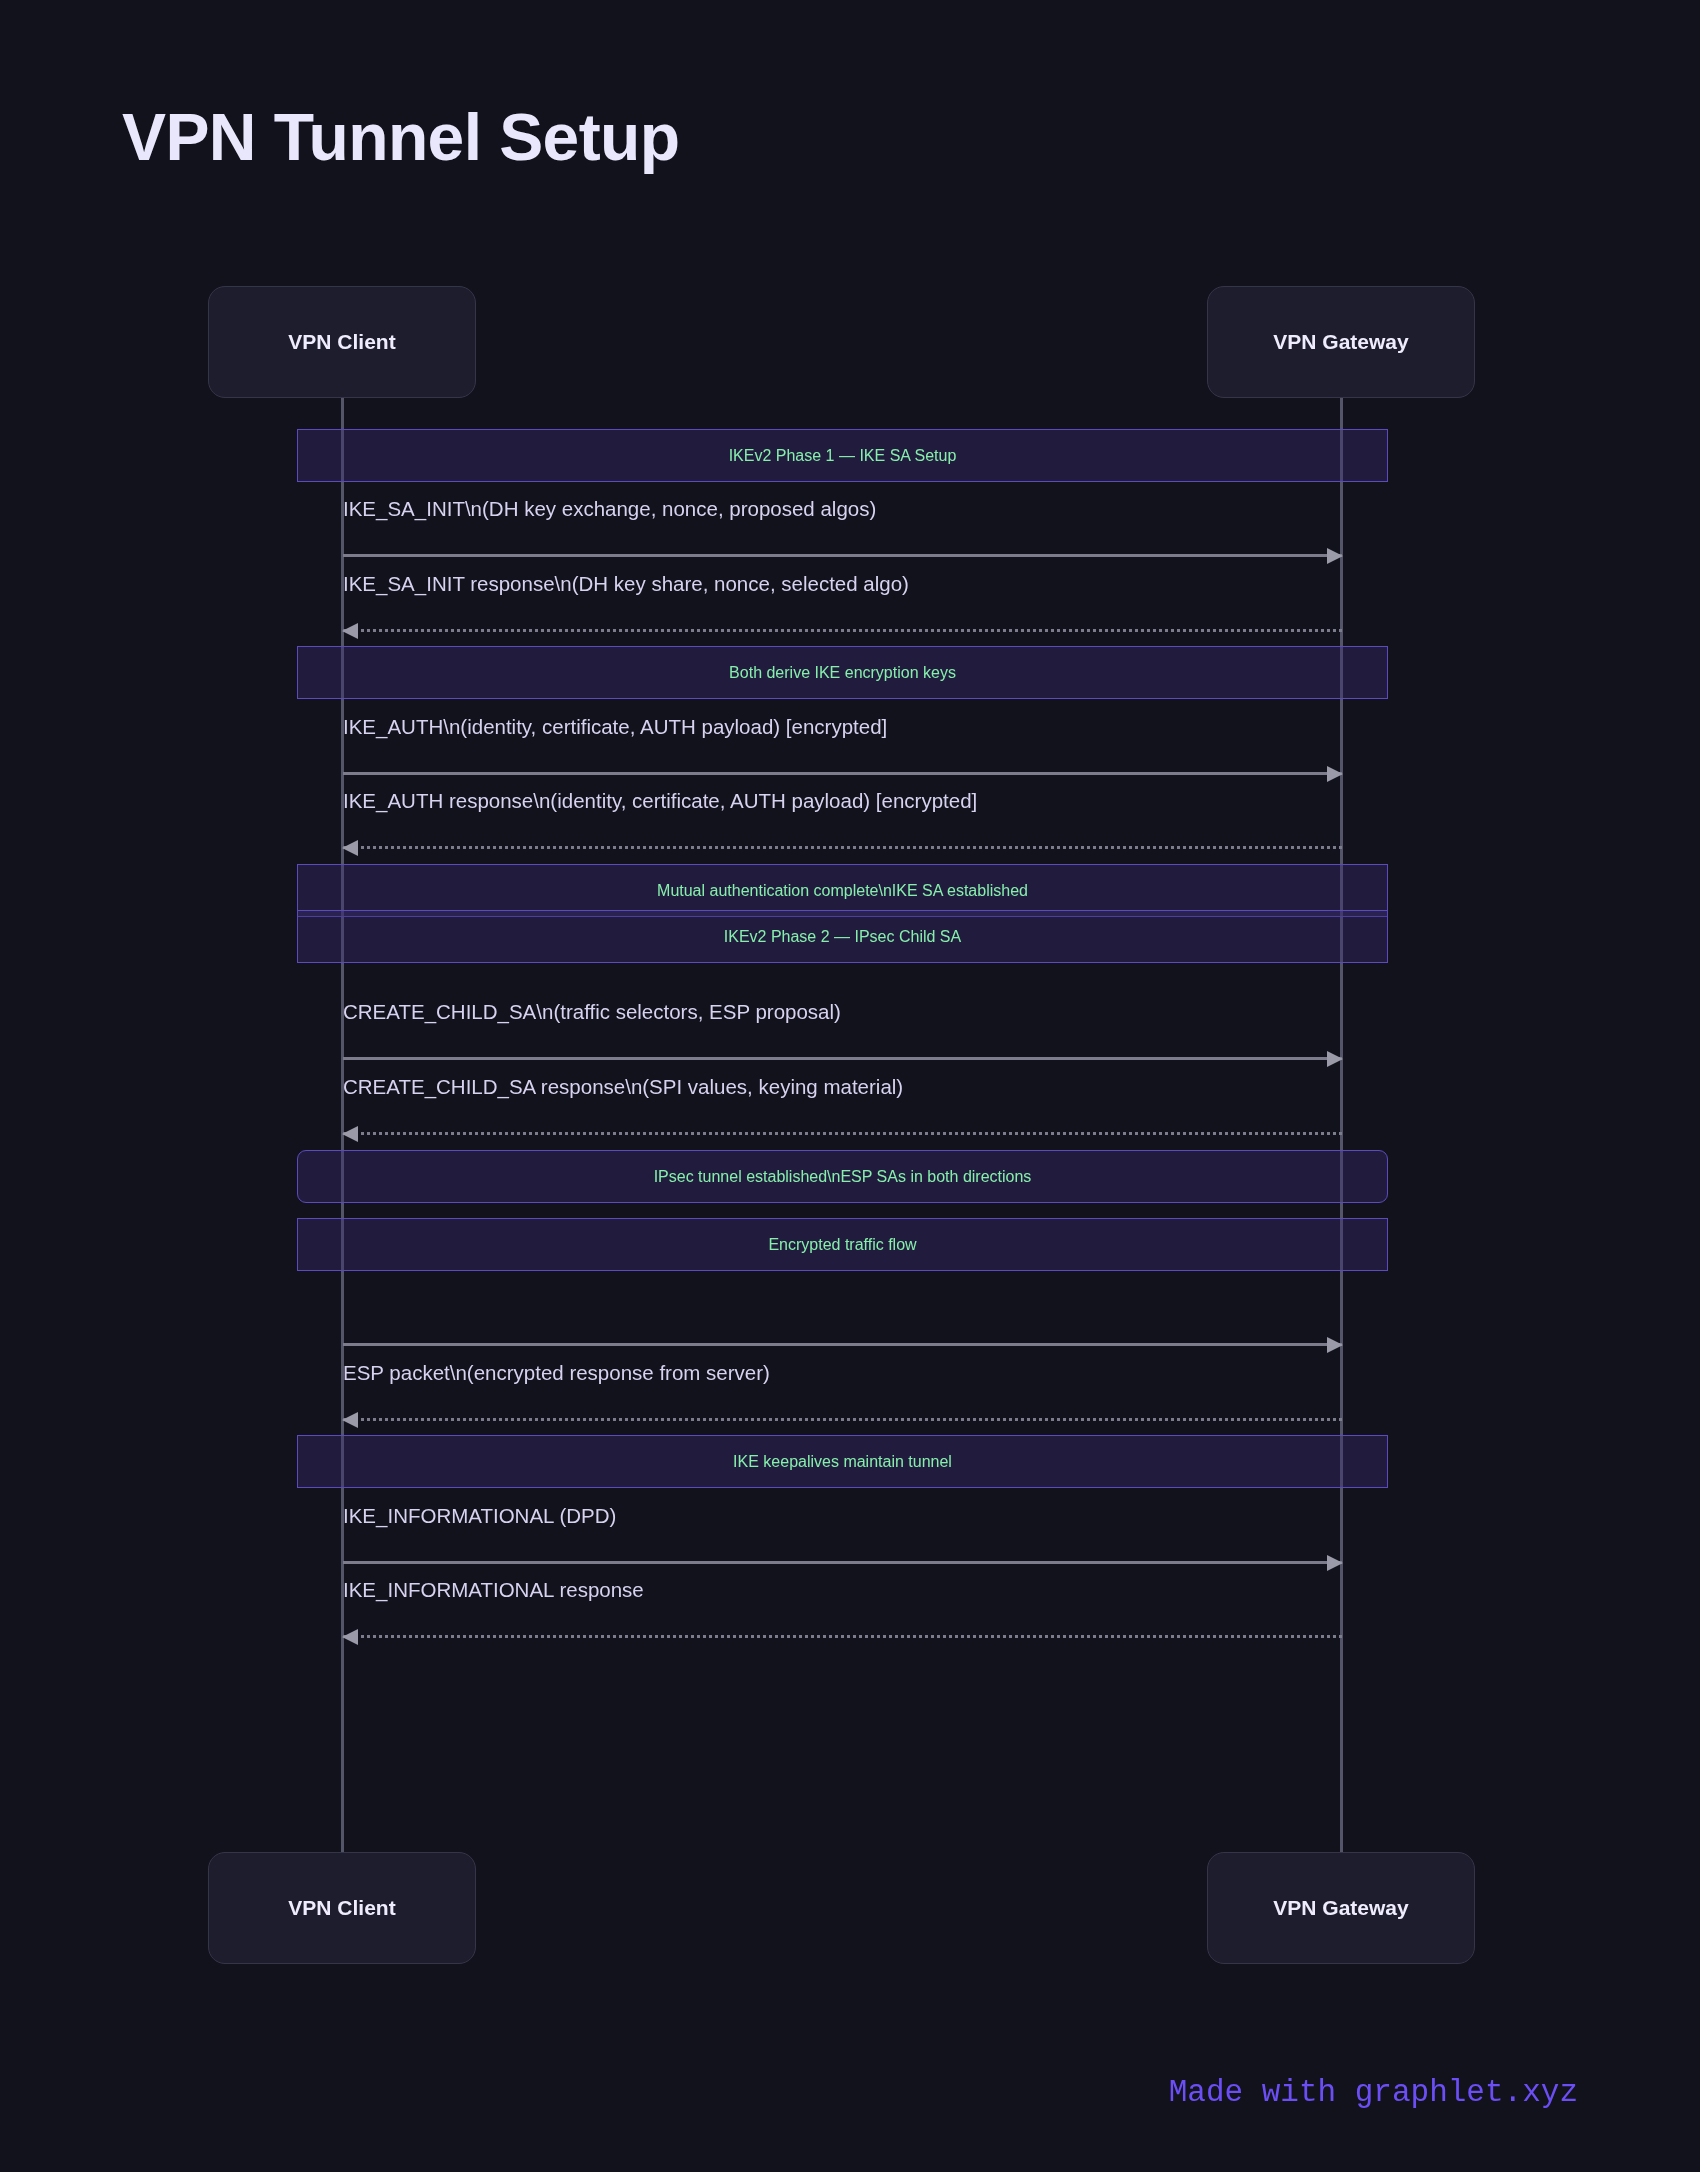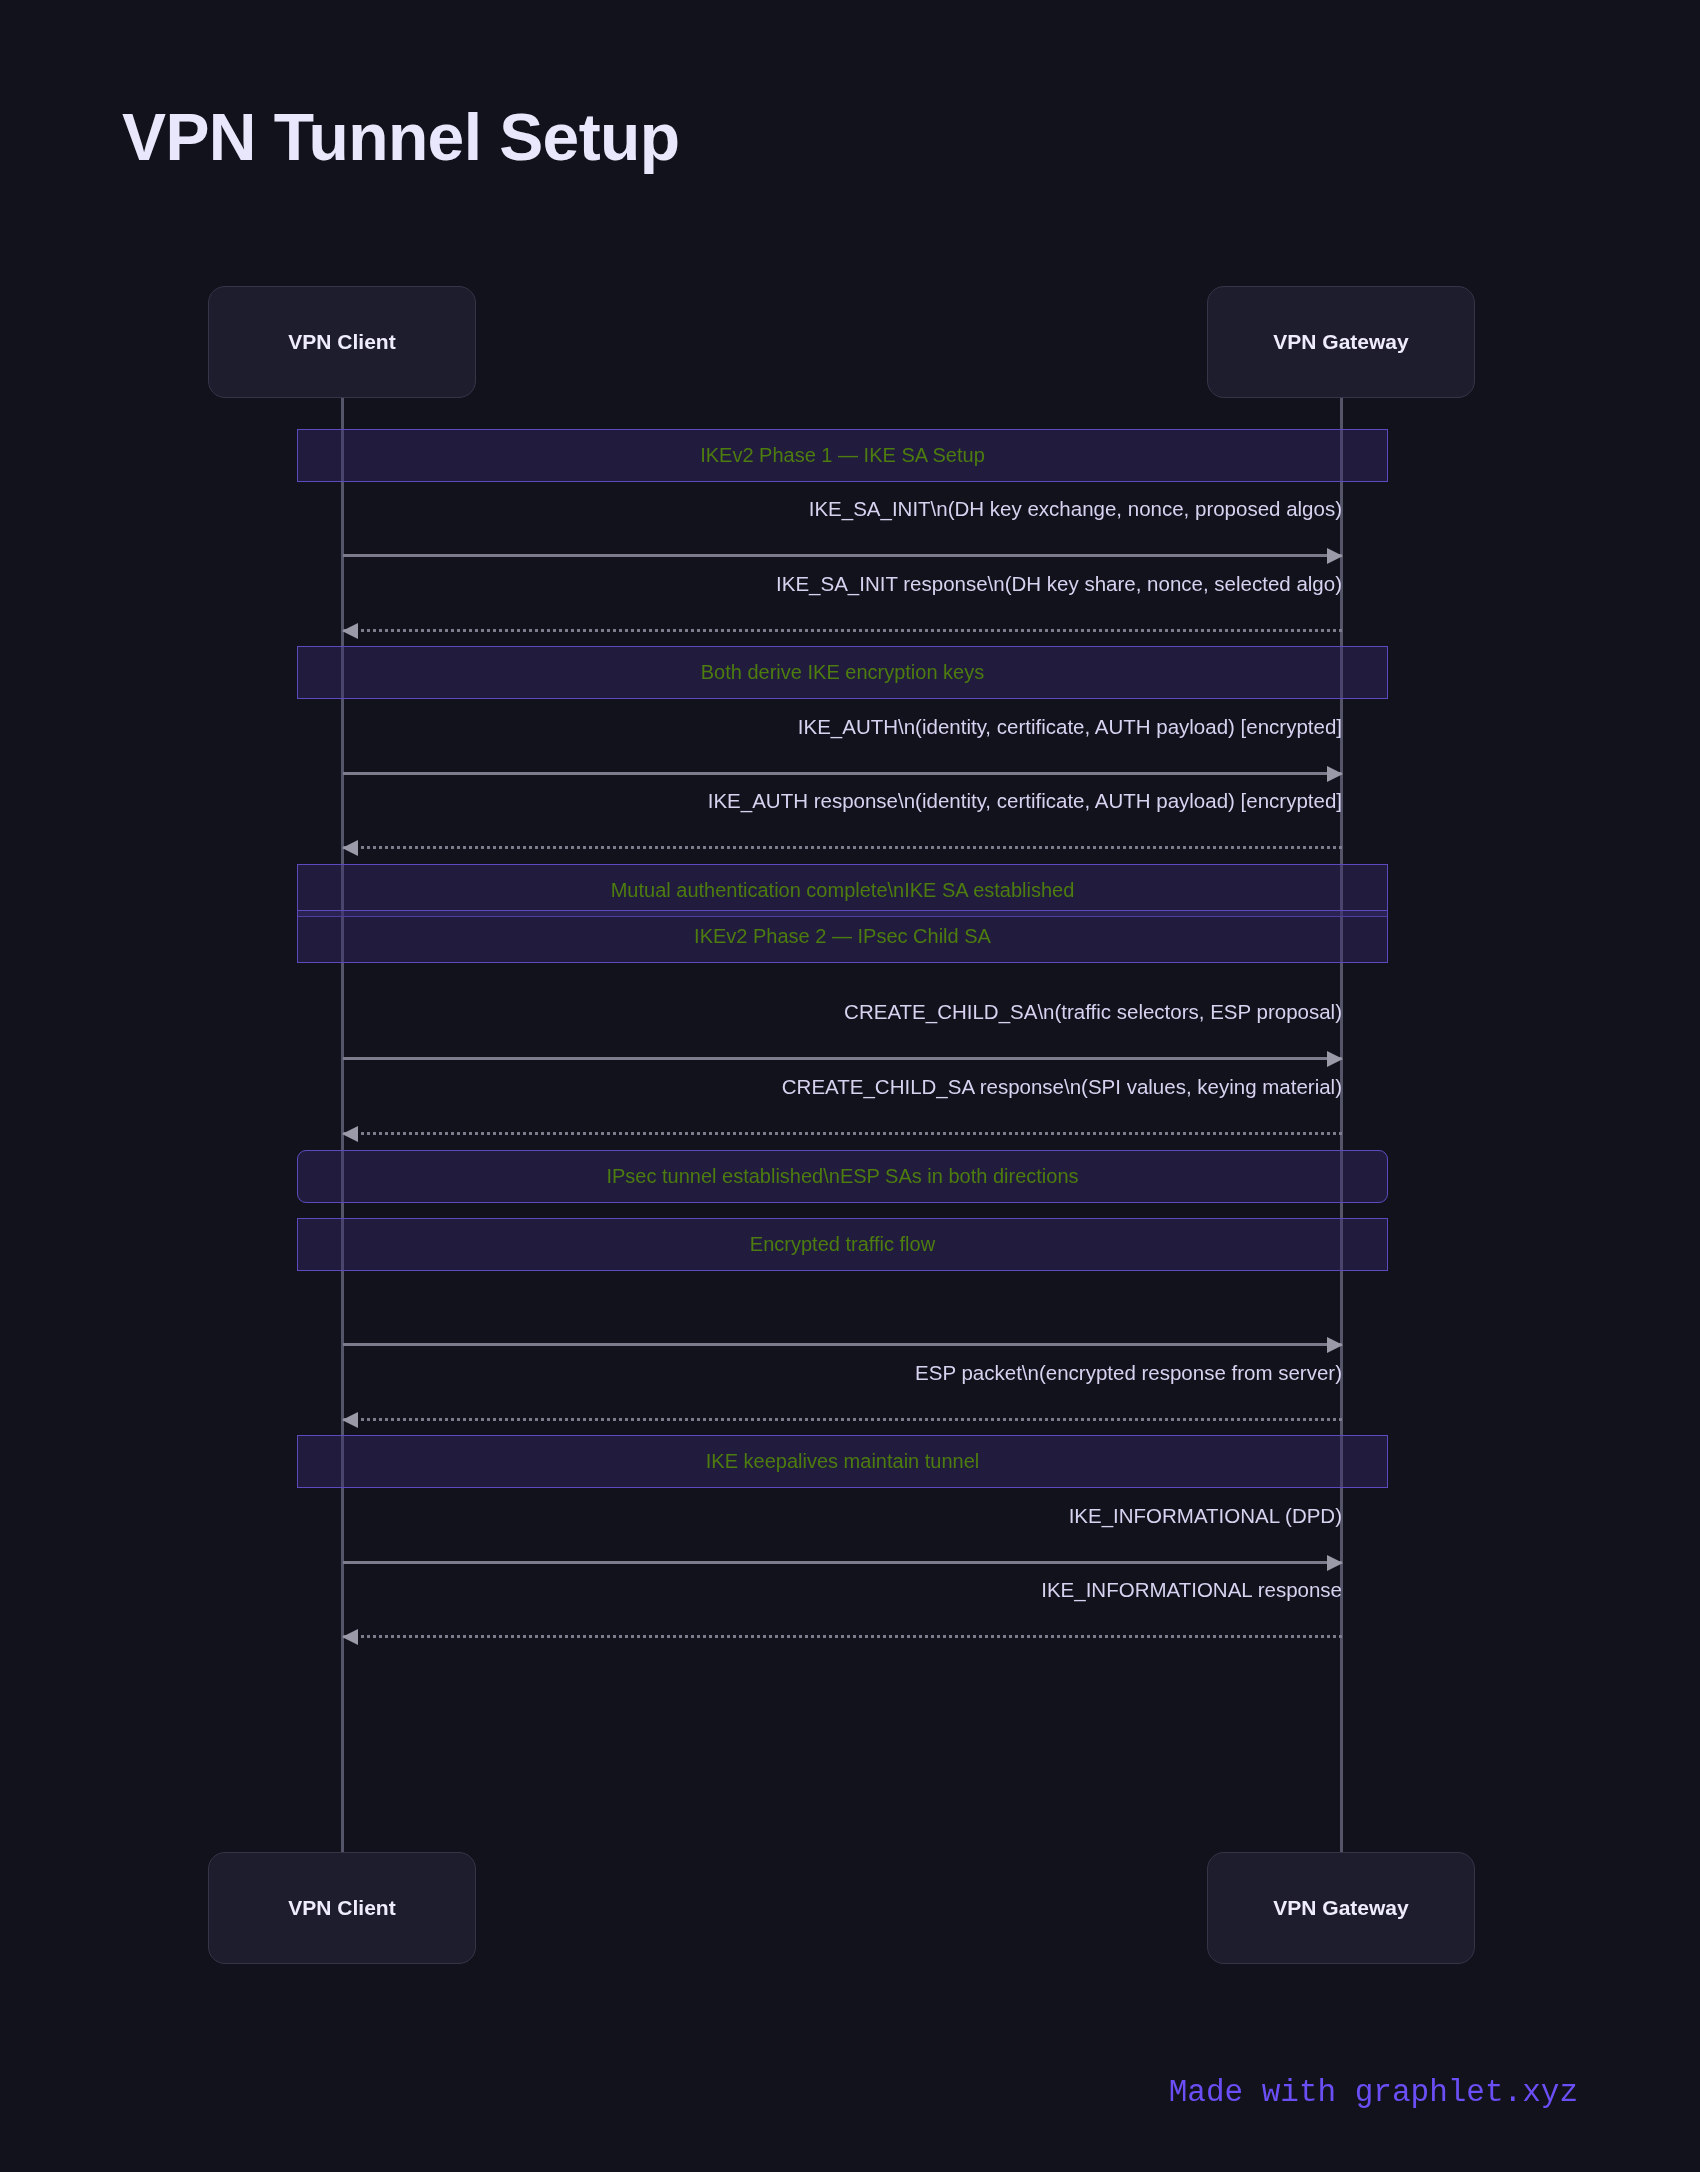--- a/index.html
+++ b/index.html
@@ -67,38 +67,38 @@
     width: 1091px;
     height: 53px;
     box-sizing: border-box;
     background: rgba(58, 44, 112, 0.40);
     border: 1.2px solid #5b4bbe;
     display: flex;
     align-items: center;
     justify-content: center;
   }
   .note-label {
-    font-size: 20px;
-    color: #4d7c0f;
+    font-size: 16px;
+    color: #86efac;
     white-space: nowrap;
   }
 
   
   .message {
     position: absolute;
     left: 343px;
     width: 999px;
     height: 60px;
   }
   .msg-label {
     position: absolute;
     left: 0;
     right: 0;
     top: 0;
-    text-align: right;
+    text-align: left;
     font-size: 20.5px;
     color: #d6d2f0;
     white-space: nowrap;
   }
   .msg-line {
     position: absolute;
     left: 0;
     right: 0;
     bottom: 0;
     height: 3.1px;

